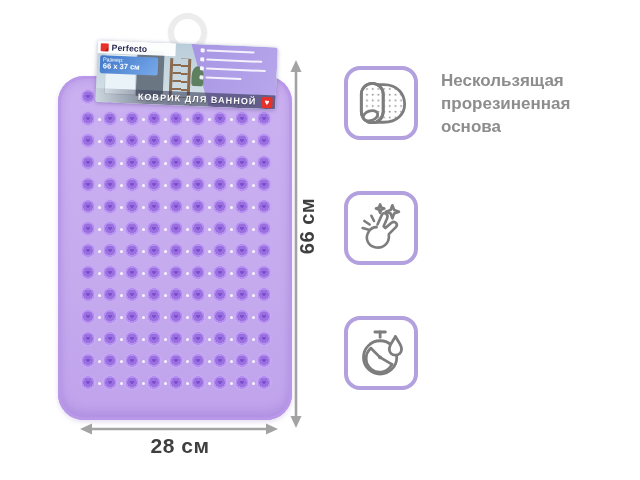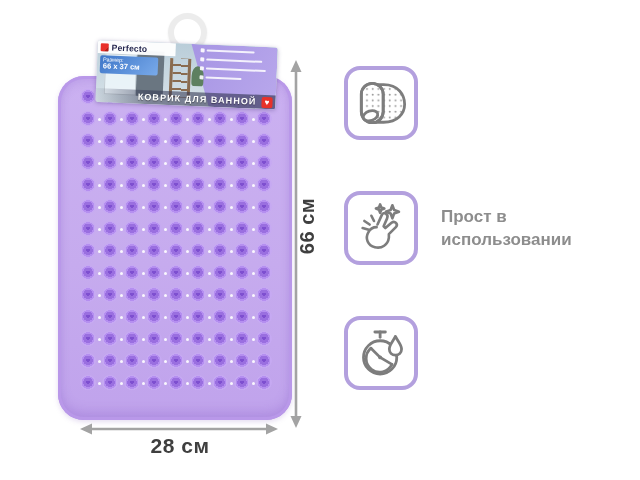--- a/index.html
+++ b/index.html
@@ -385,36 +385,36 @@
       </defs>
       <g stroke="#7d7d7d" stroke-width="3.2" stroke-linecap="round" stroke-linejoin="round">
         <path d="M20 11 H35 C52 11 59 23 59 33.5 C59 44 51 54 35 54 H20 Z" fill="url(#dots)"></path>
         <rect x="9.5" y="9.5" width="25" height="45" rx="12.5" fill="#ffffff"></rect>
         <rect x="9.5" y="9.5" width="25" height="45" rx="12.5" fill="url(#dots)" stroke="none"></rect>
         <rect x="9.5" y="9.5" width="25" height="45" rx="12.5" fill="none"></rect>
         <ellipse cx="20" cy="46.5" rx="8.5" ry="5.5" fill="#ffffff" transform="rotate(-18 20 46.5)"></ellipse>
       </g>
     </svg>
   </div>
+  <div class="ftext">Нескользящая прорезиненная основа</div>
 </div>
 
 <div class="feature-row fr2">
   <div class="icard">
     <svg width="56" height="56" viewBox="0 0 64 64">
       <g stroke="#7d7d7d" stroke-width="3" fill="none" stroke-linecap="round" stroke-linejoin="round">
         <path d="M45 6 L47 11.5 L52.5 13.5 L47 15.5 L45 21 L43 15.5 L37.5 13.5 L43 11.5 Z"></path>
         <path d="M31 5 L32.3 8.5 L35.8 9.8 L32.3 11.1 L31 14.6 L29.7 11.1 L26.2 9.8 L29.7 8.5 Z"></path>
         <path d="M21 18 L24 24"></path>
         <path d="M13 24 L19 28"></path>
         <path d="M11 32 L18 34"></path>
         <path d="M27 31 C23.5 31 19.5 33 17.5 37 C13.5 44 17 52 25 54 C33 56 40 51 41 43 L41 39 L49 31 C52 28 48 23 44 26 L37 32 L35 30 L39 21 C41 16 35 13 33 17 L28 28"></path>
       </g>
     </svg>
   </div>
-  <div class="ftext">Прост в использовании</div>
 </div>
 
 <div class="feature-row fr3">
   <div class="icard">
     <svg width="56" height="56" viewBox="0 0 64 64">
       <g stroke="#7d7d7d" stroke-width="3.2" fill="none" stroke-linecap="round" stroke-linejoin="round">
         <path d="M25 8 H37"></path>
         <path d="M31 8 V14"></path>
         <circle cx="31" cy="37" r="19"></circle>
         <path d="M31 37 L20.5 26.5"></path>

